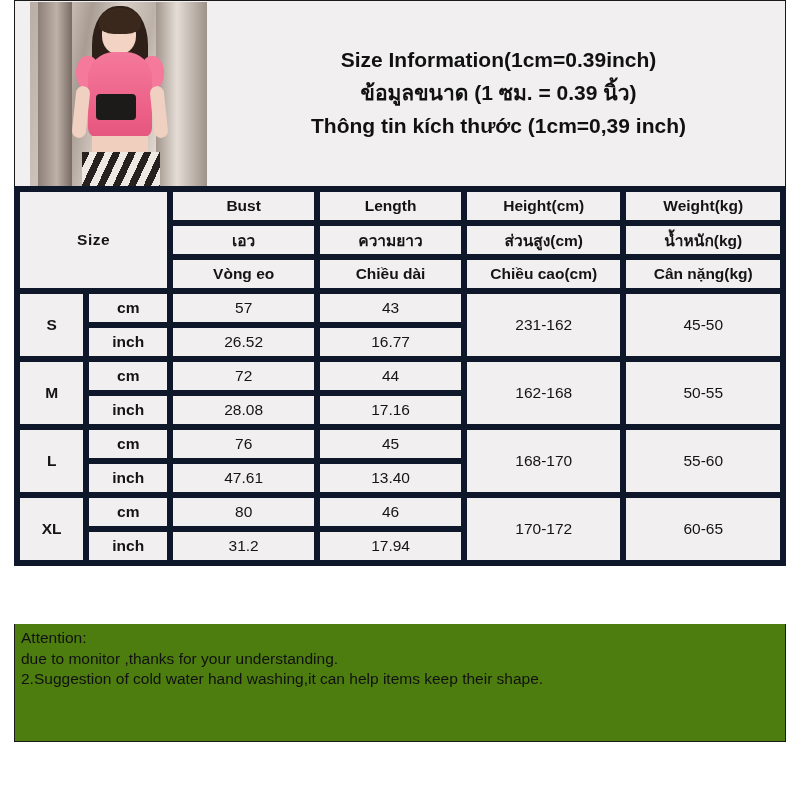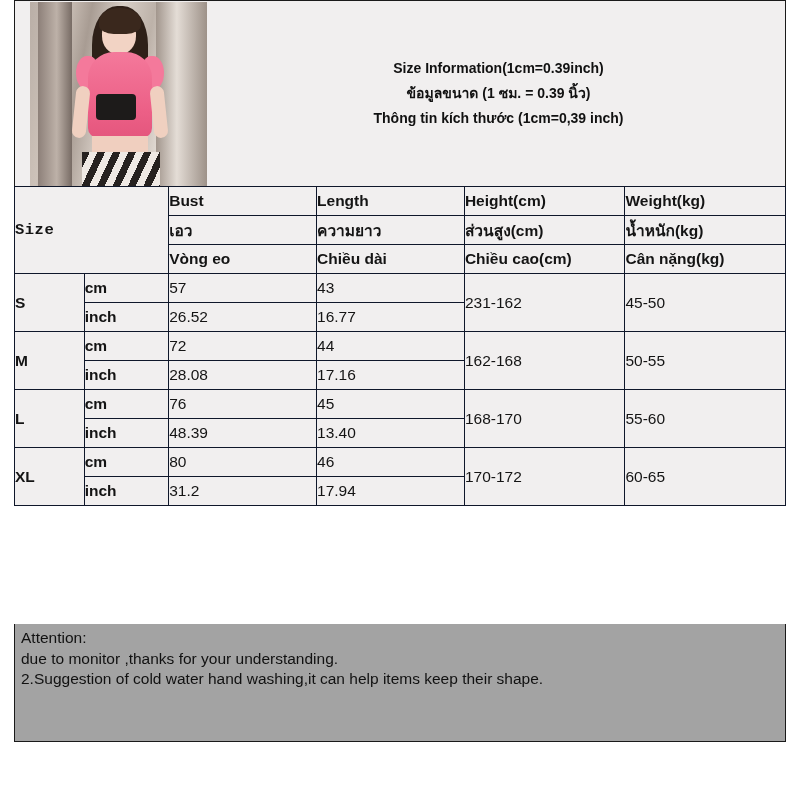--- a/index.html
+++ b/index.html
@@ -133,49 +133,49 @@
     height: 184px;
     display: flex;
     flex-direction: column;
     align-items: center;
     justify-content: center;
     gap: 9px;
     padding: 0 6px;
     box-sizing: border-box;
   }
   .title-line {
-    font-size: 14px;
+    font-size: 21px;
     font-weight: bold;
     color: #111;
     text-align: center;
     line-height: 1.15;
   }
   
   table.size-table {
     position: absolute;
     left: 14px;
     top: 186px;
     width: 772px;
     border-collapse: collapse;
     background: #f1efef;
     table-layout: fixed;
   }
   table.size-table td {
-    border: 1px solid #0f172a;
+    border: 6px solid #0f172a;
+    text-align: center;
     vertical-align: middle;
     font-size: 15.5px;
     color: #141414;
     padding: 0;
     height: 28px;
   }
   td.size-head {
     font-size: 25px;
     font-weight: bold;
     letter-spacing: 0.5px;
-    font-family: Liberation Mono, monospace;
   }
   td.col-head {
     font-weight: bold;
     font-size: 15.5px;
   }
   td.size-label {
     font-weight: bold;
     font-size: 17px;
   }
   td.unit {
@@ -191,21 +191,21 @@
   
   .attention {
     position: absolute;
     left: 14px;
     top: 624px;
     width: 772px;
     height: 118px;
     border: 1px solid #1a1a1a;
     border-top: none;
     box-sizing: border-box;
-    background: #a3a3a3;
+    background: #4d7c0f;
     padding: 4px 6px 0 6px;
   }
   .attention p {
     margin: 0 0 1px 0;
     font-size: 15.5px;
     line-height: 1.27;
     color: #111;
   }
 </style>
 </head>
@@ -298,21 +298,21 @@
       <tr>
         <td class="size-label" rowspan="2">L</td>
         <td class="unit">cm</td>
         <td class="val">76</td>
         <td class="val">45</td>
         <td class="range" rowspan="2">168-170</td>
         <td class="range" rowspan="2">55-60</td>
       </tr>
       <tr>
         <td class="unit">inch</td>
-        <td class="val">48.39</td>
+        <td class="val">47.61</td>
         <td class="val">13.40</td>
       </tr>
 
       <tr>
         <td class="size-label" rowspan="2">XL</td>
         <td class="unit">cm</td>
         <td class="val">80</td>
         <td class="val">46</td>
         <td class="range" rowspan="2">170-172</td>
         <td class="range" rowspan="2">60-65</td>

